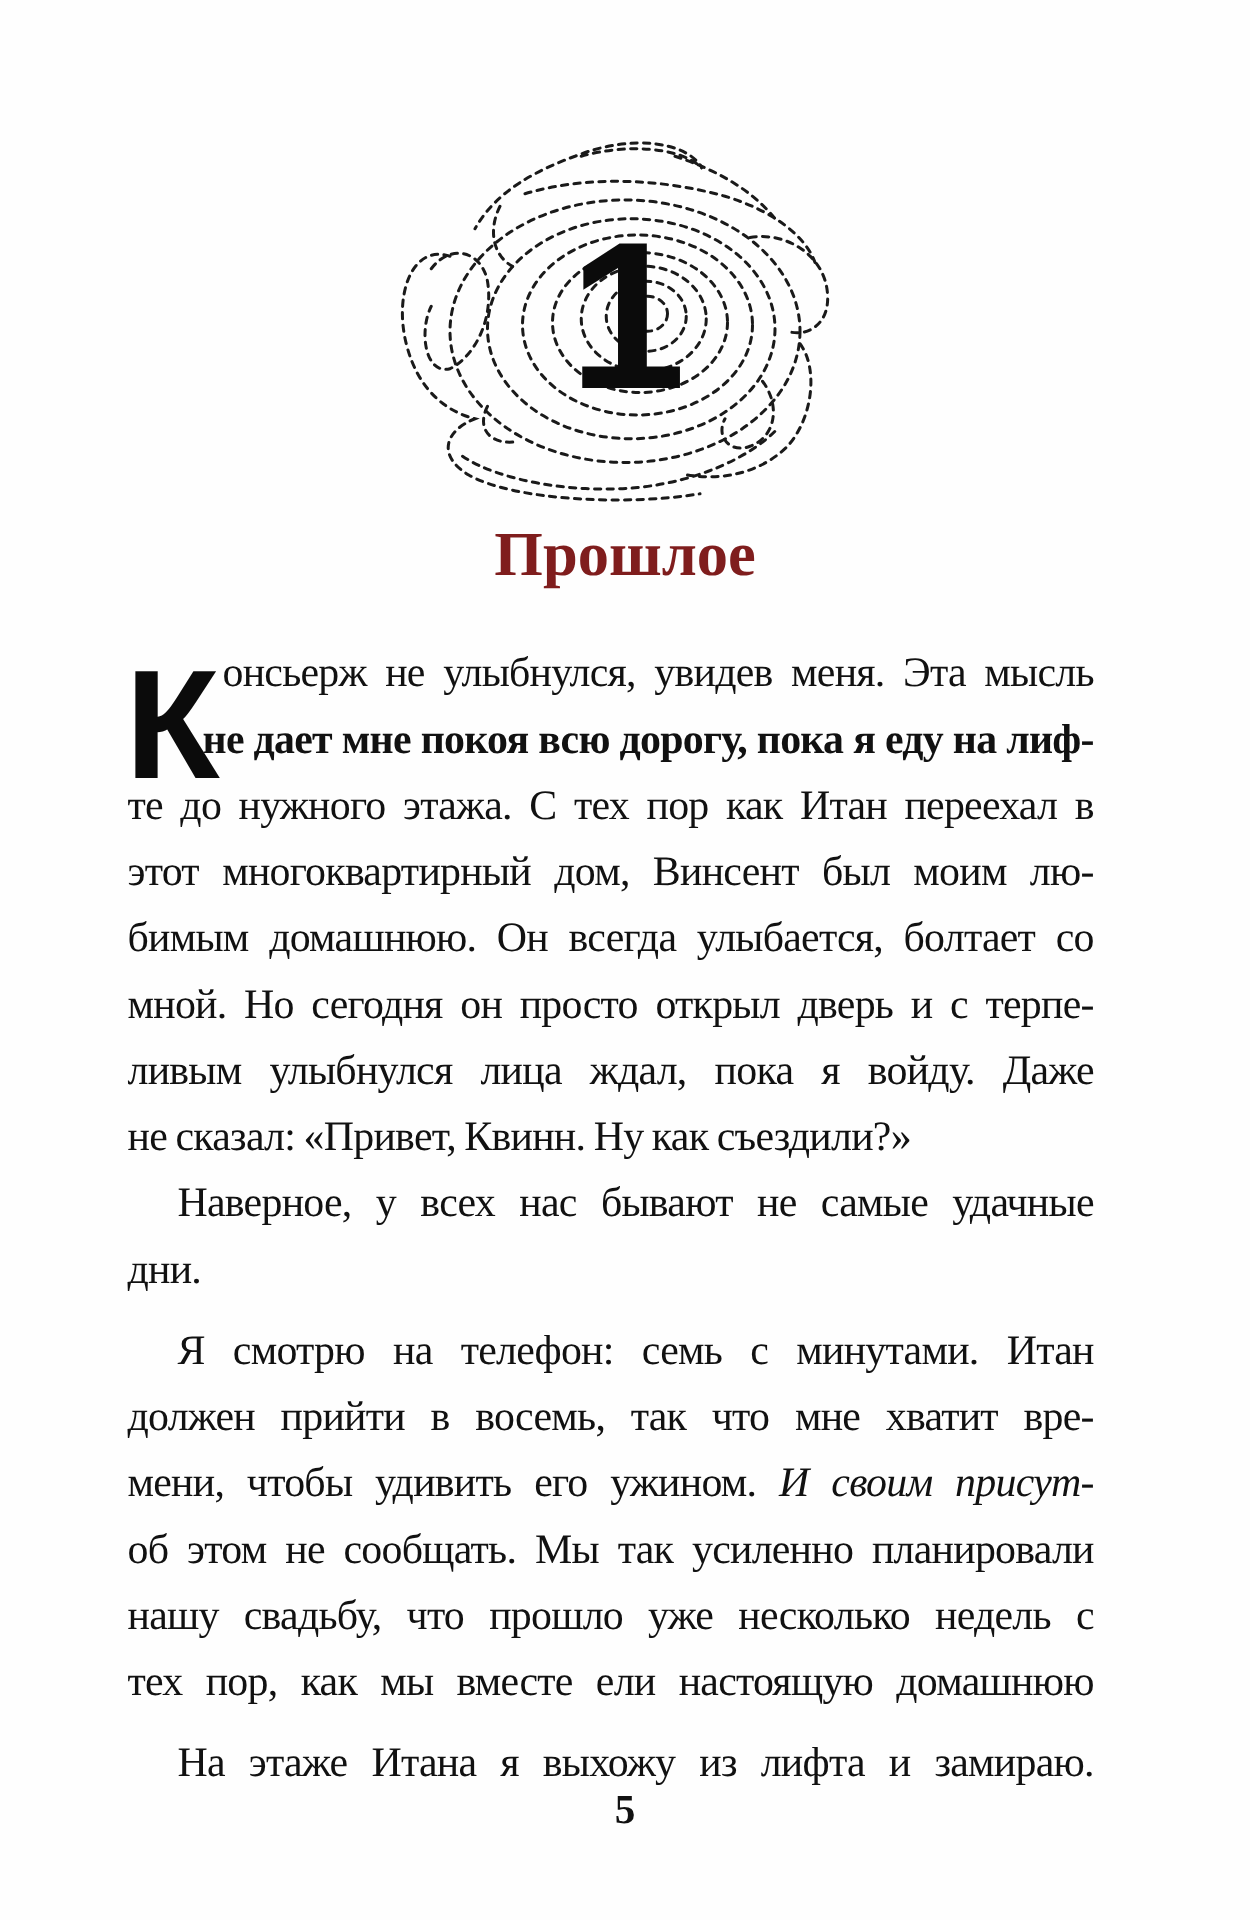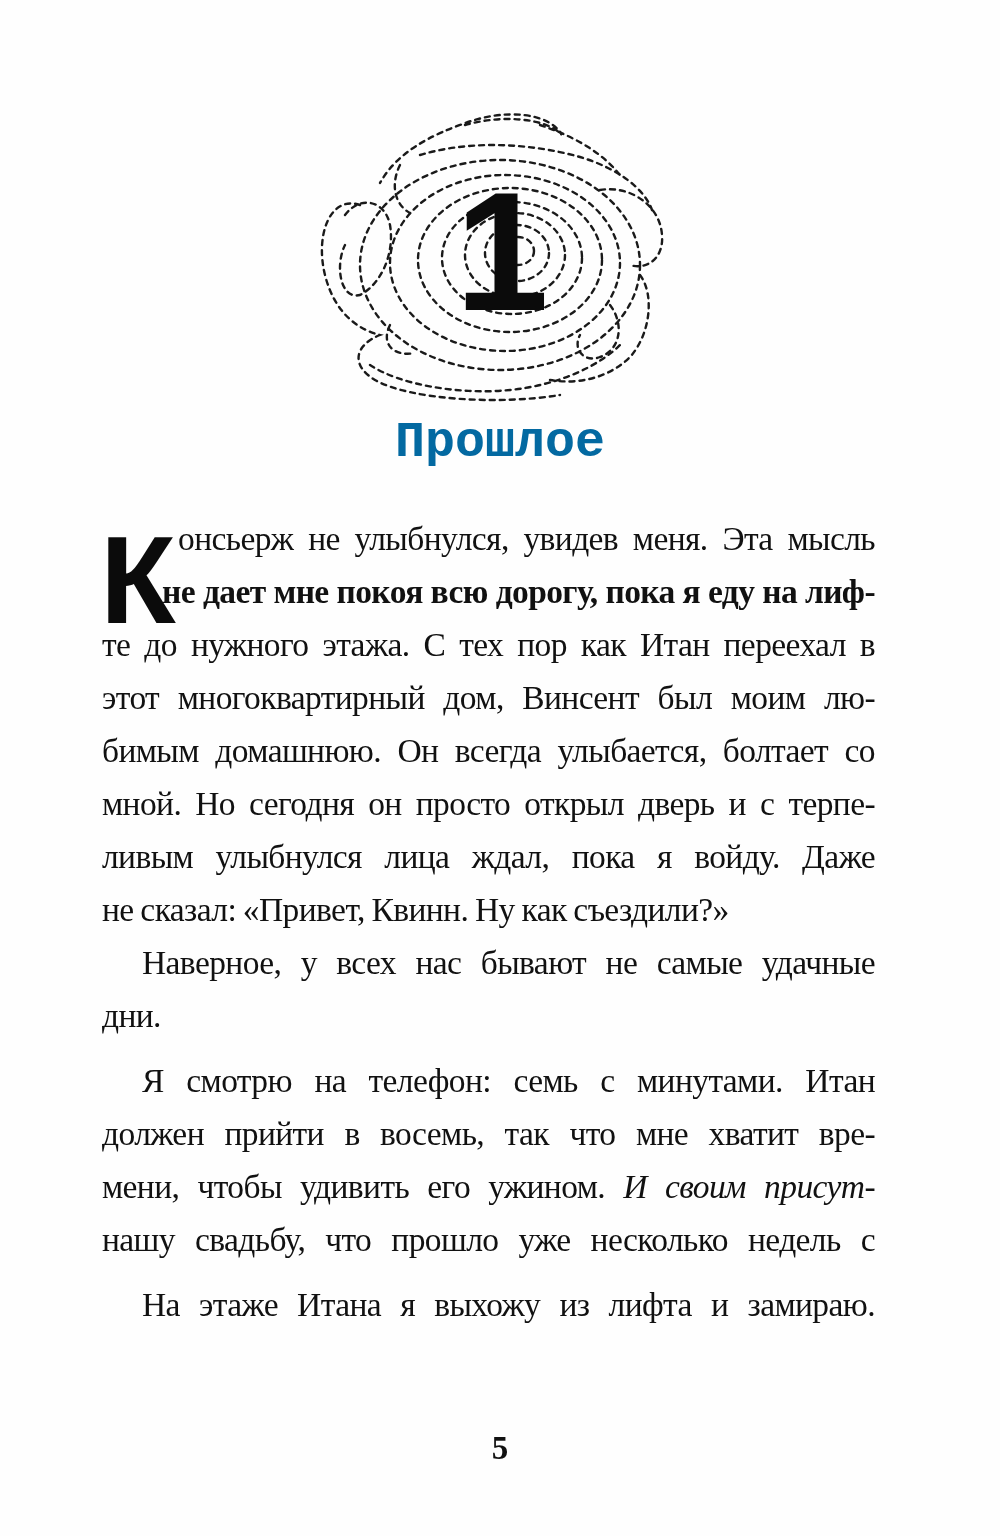--- a/index.html
+++ b/index.html
@@ -26,25 +26,25 @@
     font-size: 168px;
     line-height: 1;
     color: #0b0b0b;
     letter-spacing: -4px;
   }
   .chapter-title {
     position: absolute;
     left: 0; right: 0;
     top: 418px;
     text-align: center;
-    font-family: Liberation Mono, monospace;
+    font-family: Liberation Serif, serif;
     font-weight: bold;
     font-size: 50px;
     line-height: 1;
-    color: #0369a1;
+    color: #7f1d1d;
   }
   .body-text {
     position: absolute;
     left: 102px;
     width: 773px;
     top: 512px;
     font-size: 33.5px;
     line-height: 53px;
     letter-spacing: -0.6px;
     word-spacing: -1px;
@@ -132,21 +132,23 @@
     <span class="line indent">Наверное, у всех нас бывают не самые удачные</span>
     <span class="line last">дни.</span>
   </div>
 
   <div class="para-gap"></div>
 
   <div>
     <span class="line indent">Я смотрю на телефон: семь с минутами. Итан</span>
     <span class="line">должен прийти в восемь, так что мне хватит вре-</span>
     <span class="line"><span>мени, чтобы удивить его ужином.</span> <em>И своим присут-</em></span>
+    <span class="line">об этом не сообщать. Мы так усиленно планировали</span>
     <span class="line">нашу свадьбу, что прошло уже несколько недель с</span>
+    <span class="line">тех пор, как мы вместе ели настоящую домашнюю</span>
   </div>
 
   <div class="para-gap"></div>
 
   <div>
     <span class="line indent">На этаже Итана я выхожу из лифта и замираю.</span>
 
   </div>
 </div>
 

